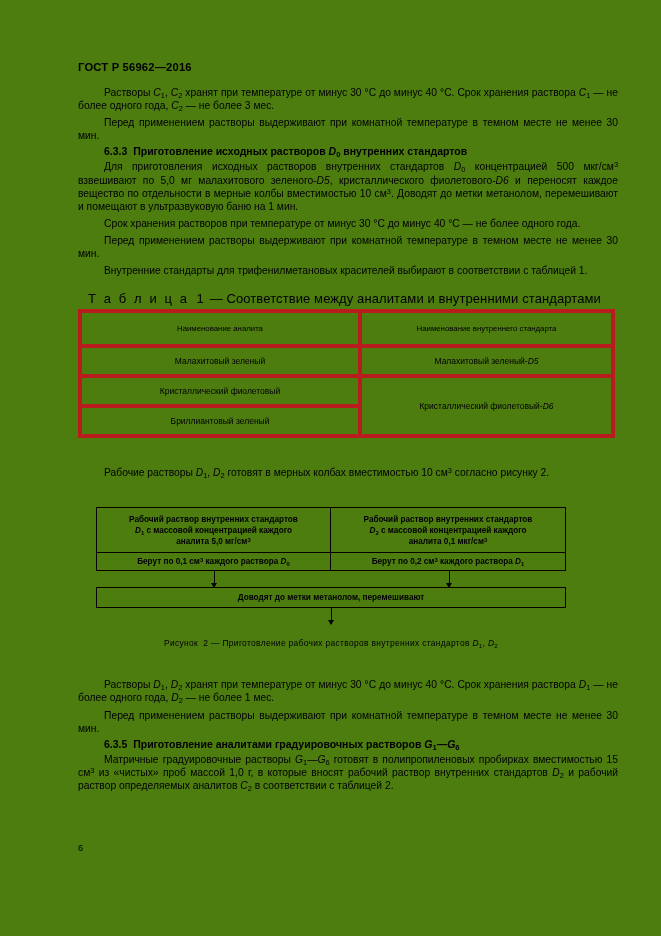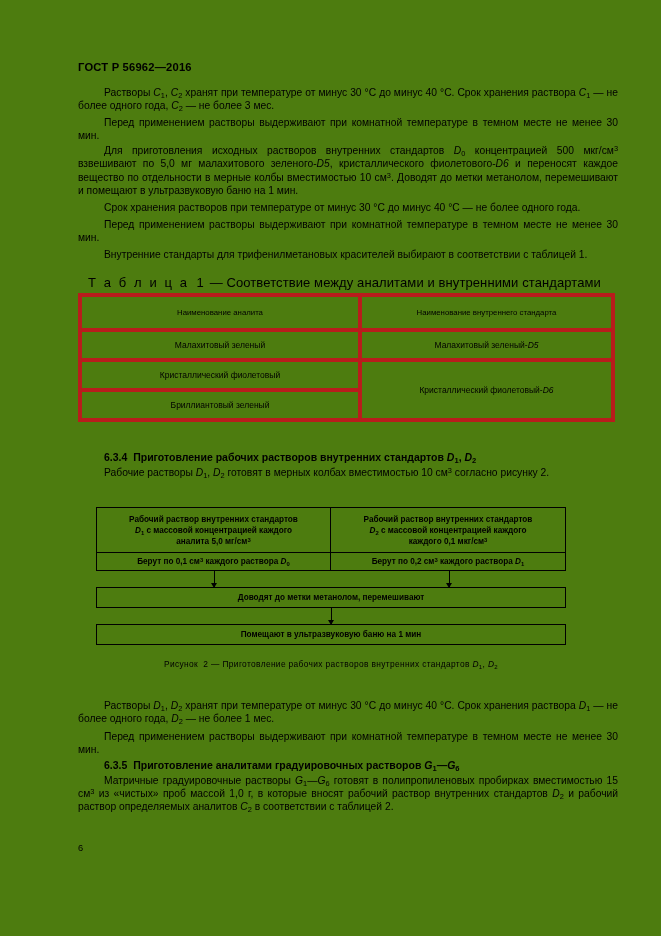--- a/index.html
+++ b/index.html
@@ -182,20 +182,21 @@
 <div class="page">
 
   <div class="doc-header">ГОСТ Р 56962—2016</div>
 
   <div class="content" style="top:86px;">
 
     <p class="para indent"><span>Растворы </span><i class="var">C</i><sub>1</sub><span>, </span><i class="var">C</i><sub>2</sub><span> хранят при температуре от минус 30 °C до минус 40 °C. Срок хранения раствора </span><i class="var">C</i><sub>1</sub><span> — не более одного года, </span><i class="var">C</i><sub>2</sub><span> — не более 3 мес.</span></p>
 
     <p class="para indent">Перед применением растворы выдерживают при комнатной температуре в темном месте не менее 30 мин.</p>
 
+    <p class="heading"><span>6.3.3</span>&nbsp;&nbsp;<span>Приготовление исходных растворов </span><i class="var">D</i><sub>0</sub><span> внутренних стандартов</span></p>
 
     <p class="para indent" style="margin-top:2px;"><span>Для приготовления исходных растворов внутренних стандартов </span><i class="var">D</i><sub>0</sub><span> концентрацией 500 мкг/см</span><sup>3</sup><span> взвешивают по 5,0 мг малахитового зеленого-</span><i class="var">D5</i><span>, кристаллического фиолетового-</span><i class="var">D6</i><span> и переносят каждое вещество по отдельности в мерные колбы вместимостью 10 см</span><sup>3</sup><span>. Доводят до метки метанолом, перемешивают и помещают в ультразвуковую баню на 1 мин.</span></p>
 
     <p class="para indent">Срок хранения растворов при температуре от минус 30 °C до минус 40 °C — не более одного года.</p>
 
     <p class="para indent">Перед применением растворы выдерживают при комнатной температуре в темном месте не менее 30 мин.</p>
 
     <p class="para indent">Внутренние стандарты для трифенилметановых красителей выбирают в соответствии с таблицей 1.</p>
 
     <div class="table-caption"><span class="sp">Т а б л и ц а</span>&nbsp;&nbsp;<span class="sp">1</span>&nbsp;<span>—</span>&nbsp;<span>Соответствие между аналитами и внутренними стандартами</span></div>
@@ -215,36 +216,35 @@
           <td rowspan="2"><span>Кристаллический фиолетовый-</span><i class="var">D6</i></td>
         </tr>
         <tr>
           <td class="c1">Бриллиантовый зеленый</td>
         </tr>
       </tbody>
     </table>
 
     <div class="gap-after-table"></div>
 
-    <p class="heading"><span>6.3.4</span>&nbsp;&nbsp;<span>Приготовление рабочих растворов внутренних стандартов </span><i class="var">D</i><sub>1</sub><span>, </span><i class="var">D</i><sub>2</sub></p>
 
     <p class="para indent" style="margin-top:2px;"><span>Рабочие растворы </span><i class="var">D</i><sub>1</sub><span>, </span><i class="var">D</i><sub>2</sub><span> готовят в мерных колбах вместимостью 10 см</span><sup>3</sup><span> согласно рисунку 2.</span></p>
 
     <div class="figure">
 
       <div class="fc-row">
         <div class="fc-box top">
           <span class="ln">Рабочий раствор внутренних стандартов</span>
           <span class="ln"><i class="var">D</i><sub>1</sub><span> с массовой концентрацией каждого</span></span>
           <span class="ln"><span>аналита 5,0 мг/см</span><sup>3</sup></span>
         </div>
         <div class="fc-box top" style="border-left:0;">
           <span class="ln">Рабочий раствор внутренних стандартов</span>
           <span class="ln"><i class="var">D</i><sub>2</sub><span> с массовой концентрацией каждого</span></span>
-          <span class="ln"><span>каждого 0,1 мкг/см</span><sup>3</sup></span>
+          <span class="ln"><span>аналита 0,1 мкг/см</span><sup>3</sup></span>
         </div>
       </div>
 
       <div class="fc-row">
         <div class="fc-box take">
           <span class="ln"><span>Берут по 0,1 см</span><sup>3</sup><span> каждого раствора </span><i class="var">D</i><sub>0</sub></span>
         </div>
         <div class="fc-box take" style="border-left:0;">
           <span class="ln"><span>Берут по 0,2 см</span><sup>3</sup><span> каждого раствора </span><i class="var">D</i><sub>1</sub></span>
         </div>
@@ -256,23 +256,20 @@
       </div>
 
       <div class="fc-row">
         <div class="fc-box full">Доводят до метки метанолом, перемешивают</div>
       </div>
 
       <div class="arrow-row">
         <span class="arrow ac"></span>
       </div>
 
-      <div class="fc-row">
-        <div class="fc-box full">Помещают в ультразвуковую баню на 1 мин</div>
-      </div>
 
       <div class="fig-caption"><span>Рисунок</span>&nbsp;&nbsp;<span>2</span>&nbsp;<span>—</span>&nbsp;<span>Приготовление рабочих растворов внутренних стандартов </span><i class="var">D</i><sub>1</sub><span>, </span><i class="var">D</i><sub>2</sub></div>
     </div>
 
     <p class="para indent" style="margin-top:30px;"><span>Растворы </span><i class="var">D</i><sub>1</sub><span>, </span><i class="var">D</i><sub>2</sub><span> хранят при температуре от минус 30 °C до минус 40 °C. Срок хранения раствора </span><i class="var">D</i><sub>1</sub><span> — не более одного года, </span><i class="var">D</i><sub>2</sub><span> — не более 1 мес.</span></p>
 
     <p class="para indent">Перед применением растворы выдерживают при комнатной температуре в темном месте не менее 30 мин.</p>
 
     <p class="heading"><span>6.3.5</span>&nbsp;&nbsp;<span>Приготовление аналитами градуировочных растворов </span><i class="var">G</i><sub>1</sub><span>—</span><i class="var">G</i><sub>6</sub></p>
 

